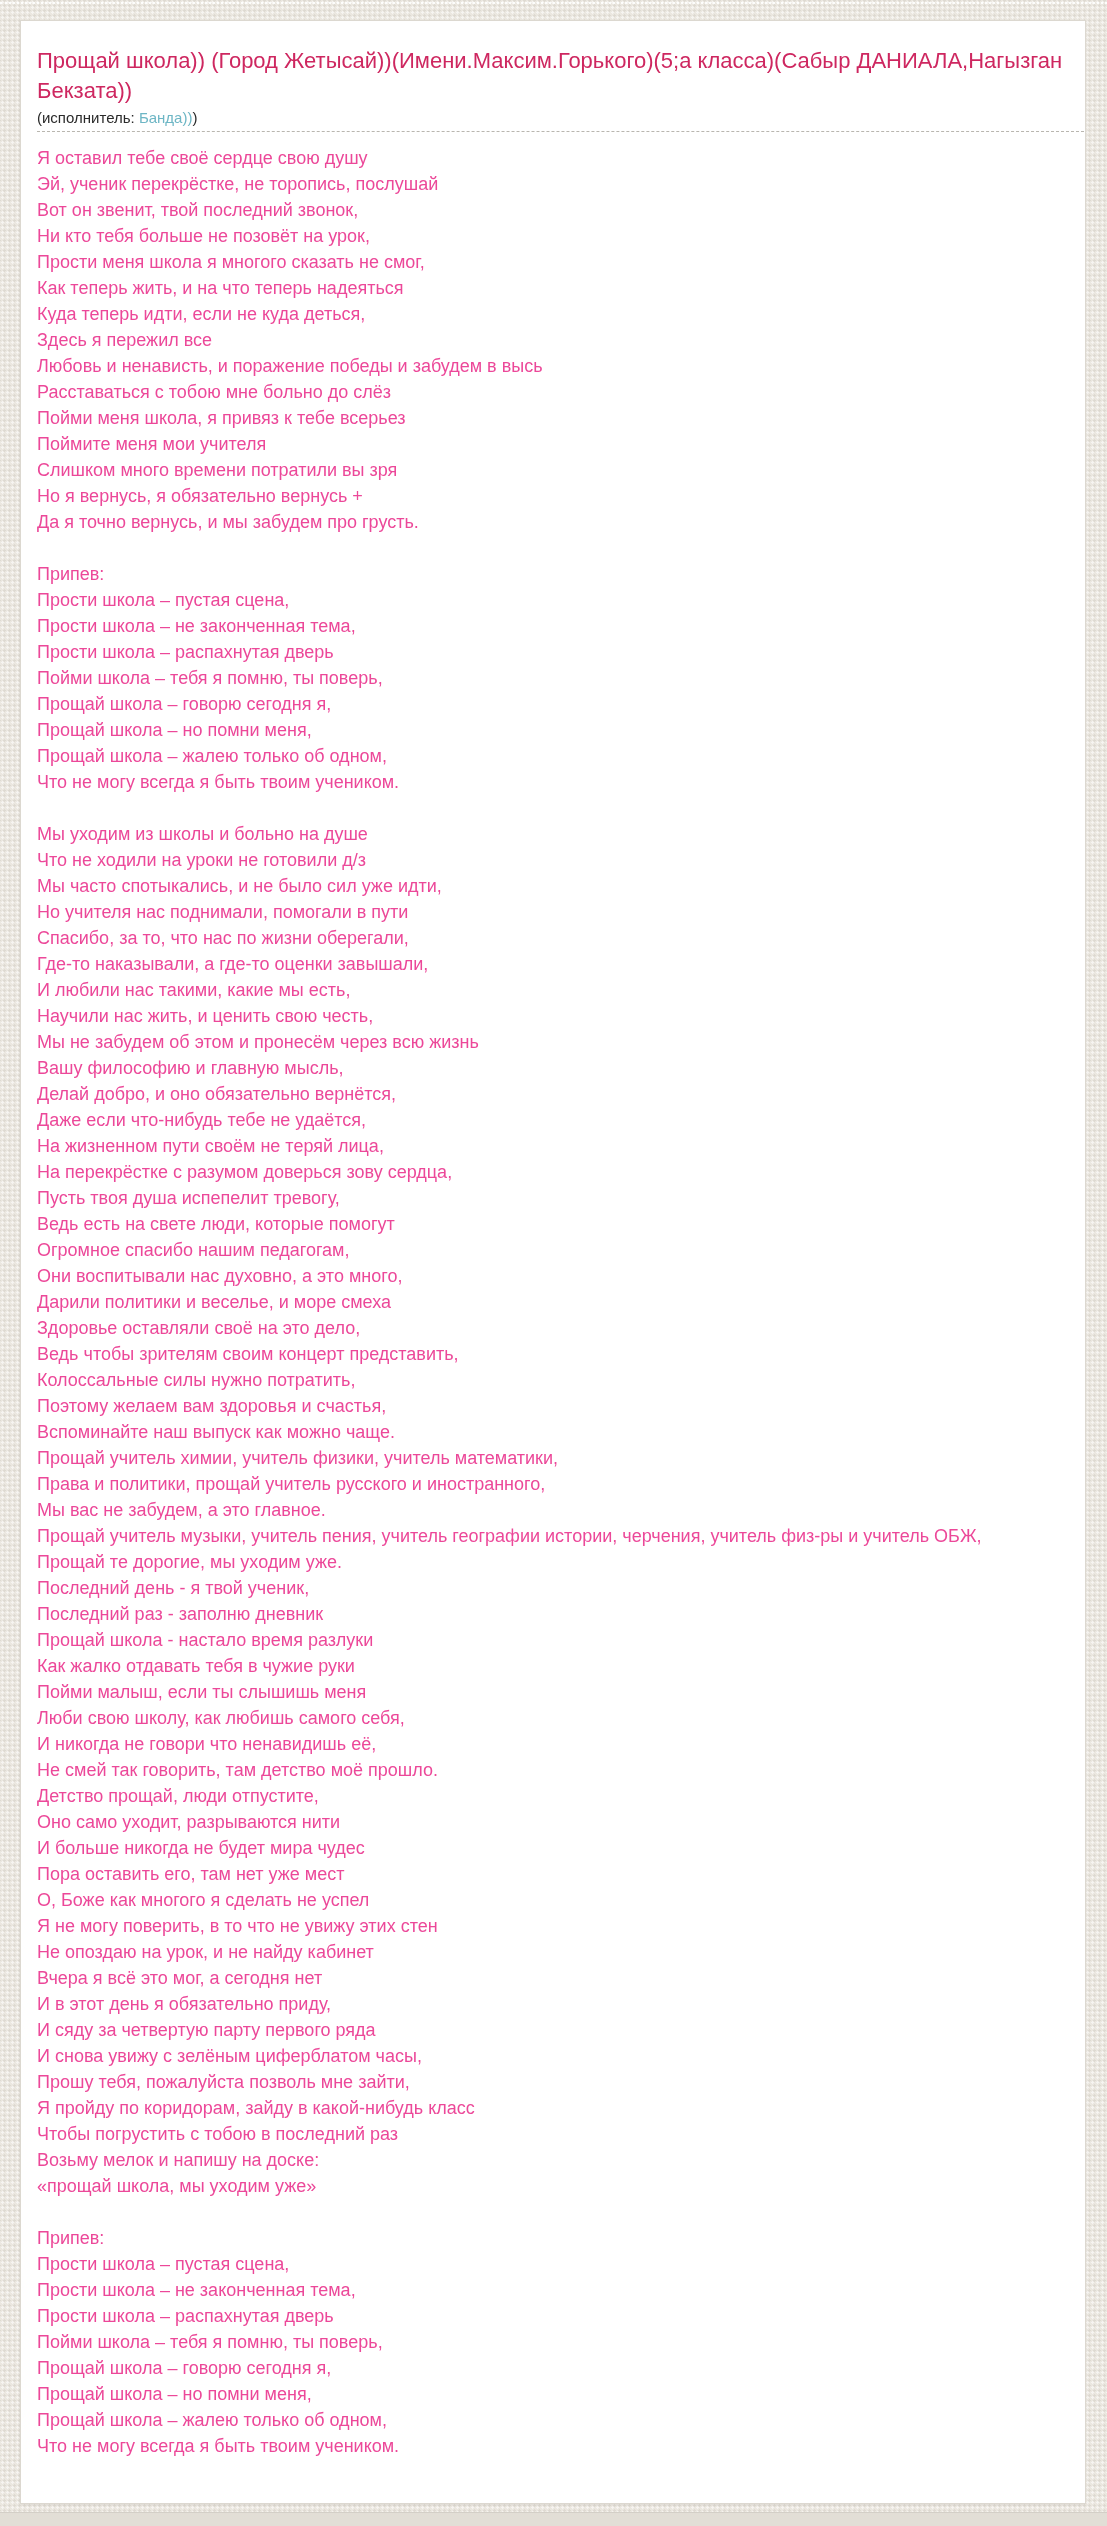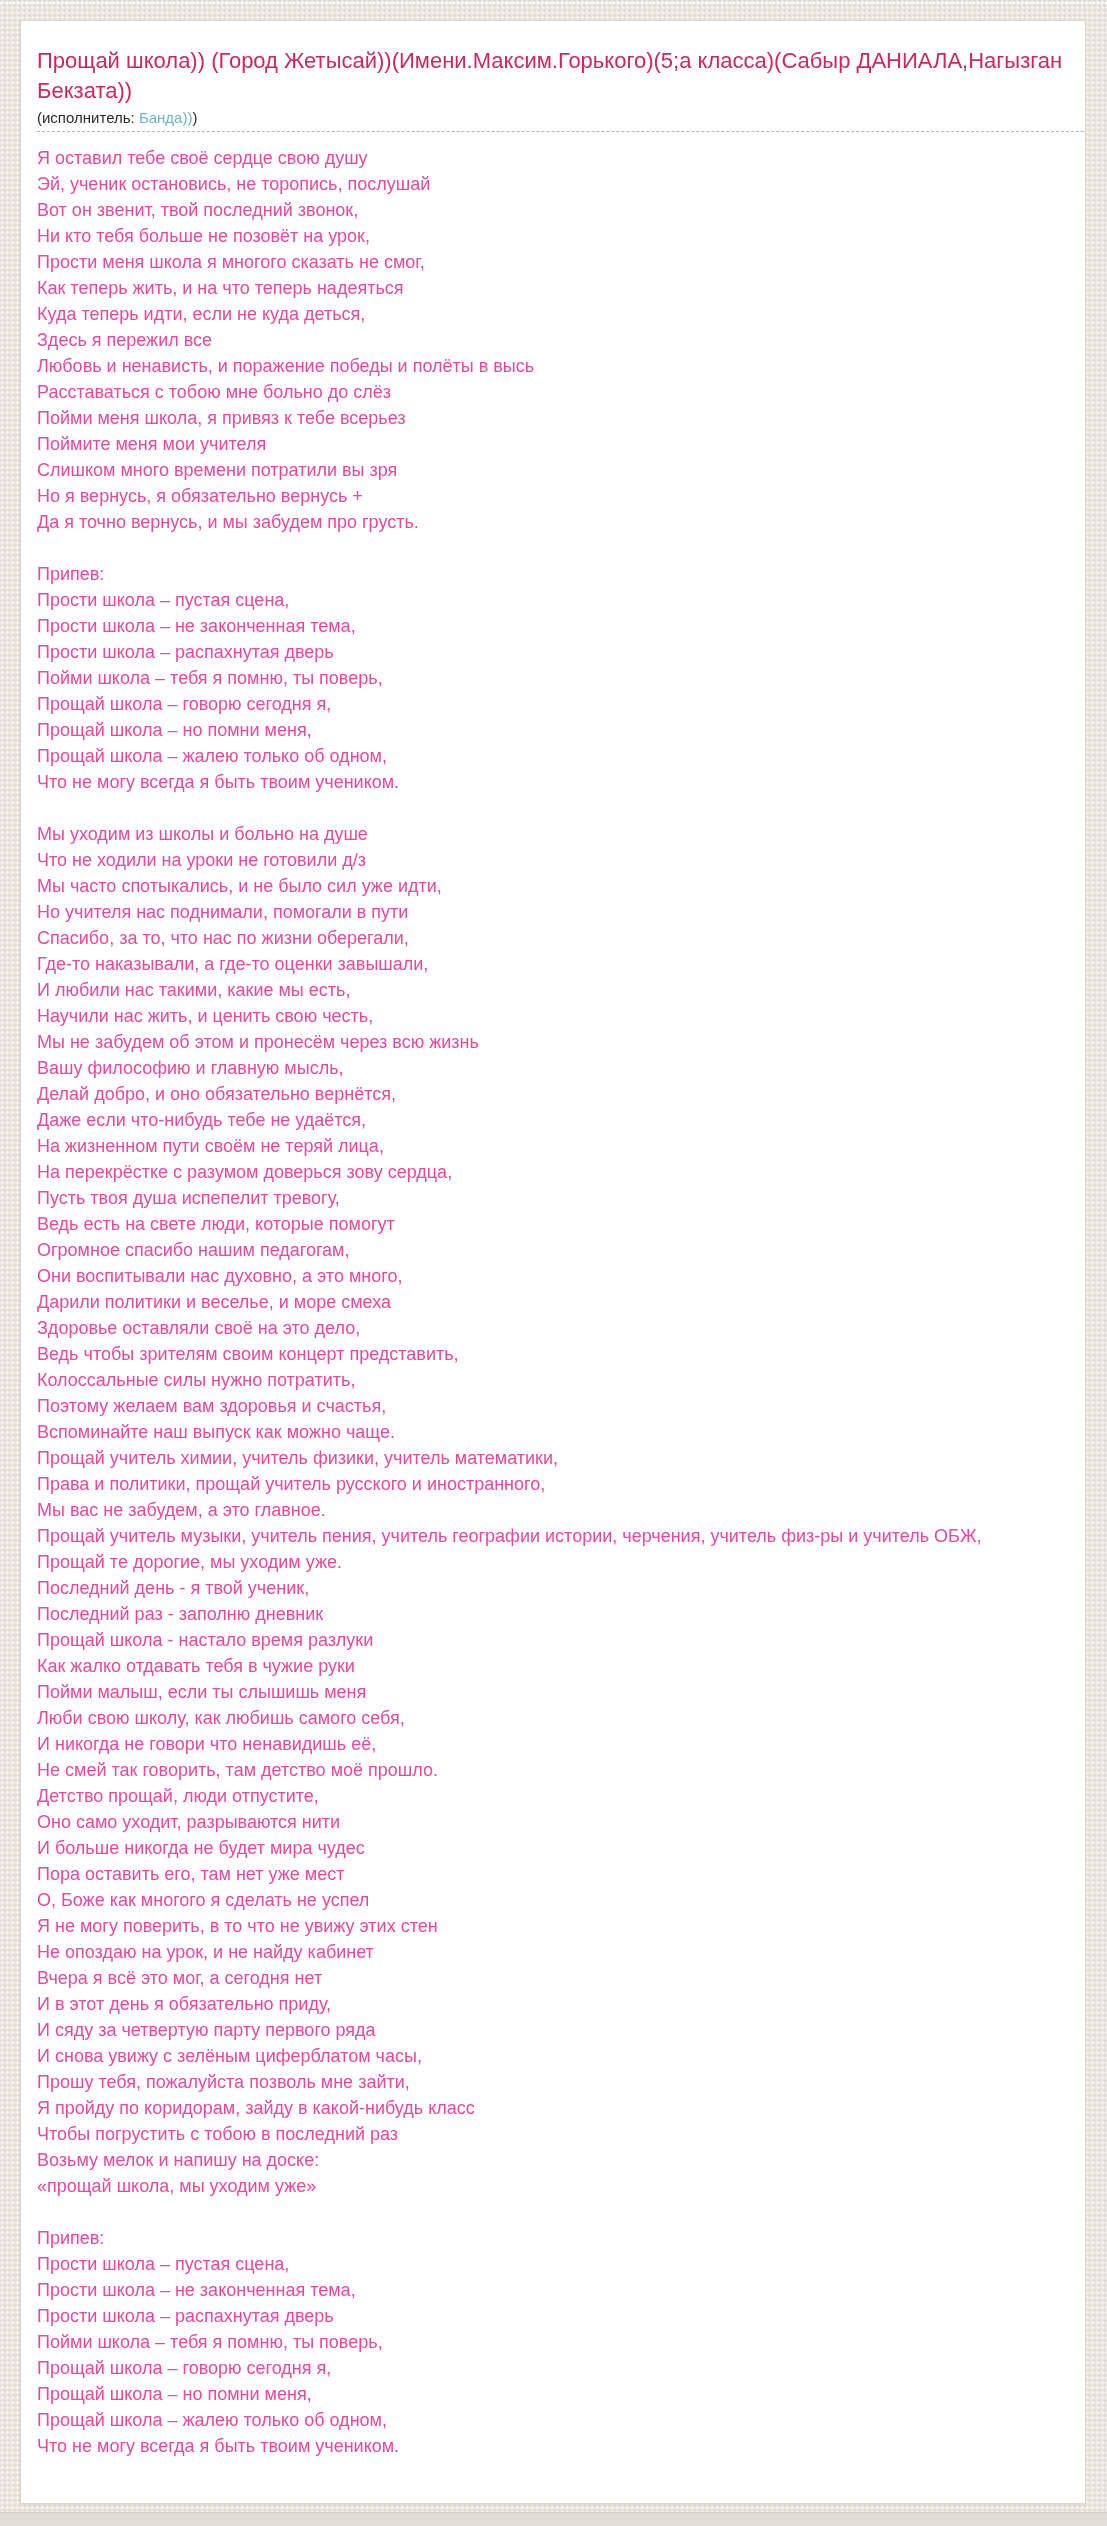--- a/index.html
+++ b/index.html
@@ -89,28 +89,28 @@
   <h1 class="song-title">Прощай школа)) (Город Жетысай))(Имени.Максим.Горького)(5;а класса)(Сабыр ДАНИАЛА,Нагызган Бекзата))</h1>
 
   <div class="performer-line">
     <span>(исполнитель: </span><a>Банда))</a><span>)</span>
   </div>
 
   <div class="title-separator"></div>
 
   <div class="lyrics">
       <div class="lyric-line">Я оставил тебе своё сердце свою душу</div>
-      <div class="lyric-line">Эй, ученик остановись, не торопись, послушай</div>
+      <div class="lyric-line">Эй, ученик перекрёстке, не торопись, послушай</div>
       <div class="lyric-line">Вот он звенит, твой последний звонок,</div>
       <div class="lyric-line">Ни кто тебя больше не позовёт на урок,</div>
       <div class="lyric-line">Прости меня школа я многого сказать не смог,</div>
       <div class="lyric-line">Как теперь жить, и на что теперь надеяться</div>
       <div class="lyric-line">Куда теперь идти, если не куда деться,</div>
       <div class="lyric-line">Здесь я пережил все</div>
-      <div class="lyric-line">Любовь и ненависть, и поражение победы и полёты в высь</div>
+      <div class="lyric-line">Любовь и ненависть, и поражение победы и забудем в высь</div>
       <div class="lyric-line">Расставаться с тобою мне больно до слёз</div>
       <div class="lyric-line">Пойми меня школа, я привяз к тебе всерьез</div>
       <div class="lyric-line">Поймите меня мои учителя</div>
       <div class="lyric-line">Слишком много времени потратили вы зря</div>
       <div class="lyric-line">Но я вернусь, я обязательно вернусь +</div>
       <div class="lyric-line">Да я точно вернусь, и мы забудем про грусть.</div>
       <div class="lyric-line empty"></div>
       <div class="lyric-line">Припев:</div>
       <div class="lyric-line">Прости школа – пустая сцена,</div>
       <div class="lyric-line">Прости школа – не законченная тема,</div>

